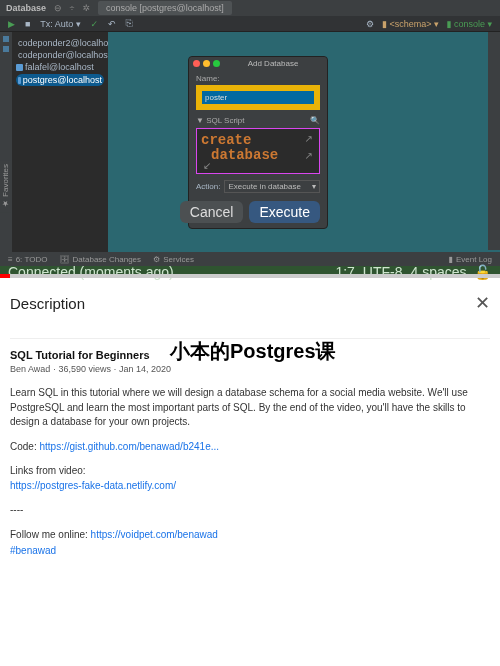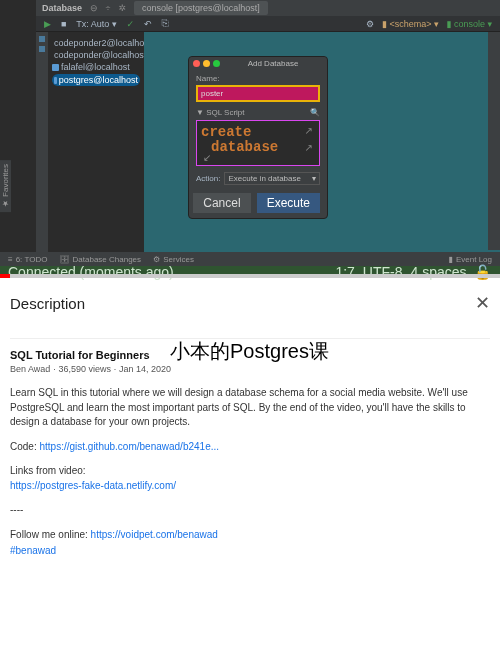--- a/index.html
+++ b/index.html
@@ -1,17 +1,17 @@
 <!DOCTYPE html>
 <html><head>
 <meta charset="utf-8">
 <style>
   * { margin: 0; padding: 0; box-sizing: border-box; font-family: -apple-system, Arial, sans-serif; }
   body { width: 500px; height: 666px; background: #fff; overflow: hidden; }
-  .ide { width: 500px; height: 278px; background: #2b2b2b; color: #a9b7c6; font-size: 9px; position: relative; padding-left: 36px; }
+  .ide { width: 500px; height: 278px; background: #2b2b2b; color: #a9b7c6; font-size: 9px; position: relative; }
   .top-tabs { display: flex; align-items: center; height: 16px; background: #3c3f41; gap: 8px; padding: 0 6px; }
   .tab-db { color: #bbb; font-weight: bold; }
   .tab-console { background: #4e5254; padding: 2px 8px; border-radius: 2px; color: #aaa; }
   .top-tabs .ic { color: #888; }
   .toolbar { display: flex; align-items: center; height: 16px; background: #313335; gap: 10px; padding: 0 8px; border-bottom: 1px solid #222; }
   .toolbar .grn { color: #499c54; }
   .toolbar-right { margin-left: auto; display: flex; gap: 8px; align-items: center; }
   .schema-tag { color: #c9a26b; }
   .main-area { display: flex; height: 224px; }
   .sidebar-left { width: 12px; background: #3c3f41; display: flex; flex-direction: column; align-items: center; gap: 4px; padding-top: 4px; }
@@ -23,46 +23,46 @@
   .db-tree .pg { color: #a9b7c6; }
   .dbic { display: inline-block; width: 7px; height: 7px; background: #5a9bd4; border-radius: 1px; }
   .editor { flex: 1; background: #0f6e7a;  position: relative; }
   .editor::after { content: ''; position: absolute; inset: 0; background: #2b6770; }
   .dialog { position: absolute; left: 188px; top: 56px; width: 140px; background: #3c3f41; border: 1px solid #222; border-radius: 4px; z-index: 10; font-size: 8px; }
   .dlg-titlebar { display: flex; align-items: center; height: 12px; padding: 0 4px; background: #3c3f41; border-radius: 4px 4px 0 0; }
   .tl-dot { width: 7px; height: 7px; border-radius: 50%; margin-right: 3px; }
   .dlg-title { flex: 1; text-align: center; color: #bbb; }
   .dlg-body { padding: 5px 7px; }
   .dlg-label { color: #aaa; margin-bottom: 2px; font-size: 8px; }
-  .dlg-input { width: 100%; background: #be185d; border: 2px solid #eab308; color: #ddd; font-size: 8px; padding: 2px 3px; }
+  .dlg-input { width: 100%; background: #0369a1; border: 6px solid #eab308; color: #ddd; font-size: 8px; padding: 2px 3px; }
   .sql-head { color: #aaa; margin: 6px 0 3px; display: flex; align-items: center; justify-content: space-between; }
   .sql-box { background: #2b2b2b; border: 1px solid #d946ef; height: 46px; padding: 4px; position: relative; }
   .sql-kw { color: #cc7832; font-family: 'Courier New', monospace; font-weight: bold; font-size: 14px; line-height: 15px; }
   .arr { position: absolute; color: #888; font-size: 10px; }
   .action-row { display: flex; align-items: center; margin-top: 6px; gap: 4px; font-size: 8px; }
   .action-select { flex: 1; background: #3c3f41; border: 1px solid #555; color: #bbb; padding: 1px 3px; display: flex; justify-content: space-between; }
   .dlg-buttons { display: flex; justify-content: flex-end; gap: 6px; margin-top: 8px; }
-  .btn { padding: 3px 10px; font-size: 12px; border-radius: 0; cursor: pointer; }
+  .btn { padding: 3px 10px; font-size: 14px; border-radius: 6px; cursor: pointer; }
   .btn-cancel { background: #4c5052; color: #ddd; }
   .btn-exec { background: #365880; color: #fff; }
   .bottom-bar { position: absolute; bottom: 12px; left: 0; right: 0; height: 14px; background: #3c3f41; display: flex; align-items: center; gap: 12px; padding: 0 8px; font-size: 8px; }
   .bottom-bar .item { color: #999; display: flex; align-items: center; gap: 3px; }
   .bottom-bar .right { margin-left: auto; }
   .status-bar { position: absolute; bottom: 0; left: 0; right: 0; height: 12px; background: #2f5430; color: #cde5cd; display: flex; align-items: center; padding: 0 8px; font-size: 14px; }
   .status-bar .right { margin-left: auto; display: flex; gap: 8px; }
   .fav { position: absolute; left: 0; top: 160px; writing-mode: vertical-rl; transform: rotate(180deg); color: #999; background: #3c3f41; padding: 4px 1px; font-size: 8px; }
 
   .desc-panel { padding: 14px 10px 10px; position: relative; }
   .desc-top { display: flex; justify-content: space-between; align-items: center; margin-bottom: 24px; }
   .desc-title { font-size: 15px; color: #222; }
   .close-x { font-size: 18px; color: #555; cursor: pointer; }
   .desc-hr { border: none; border-top: 1px solid #eee; margin-bottom: 10px; }
   .vid-title { font-size: 11px; font-weight: 600; color: #111; margin-bottom: 3px; }
   .vid-meta { font-size: 9px; color: #555; margin-bottom: 12px; }
-  .overlay-chinese { position: absolute; left: 170px; top: 60px; font-size: 20px; font-weight: 400; color: #000; }
+  .overlay-chinese { position: absolute; left: 170px; top: 60px; font-size: 20px; font-weight: 700; color: #000; }
   .desc-body { font-size: 10px; color: #333; line-height: 1.45; }
   .desc-body p { margin-bottom: 10px; }
   .desc-body a { color: #1a73e8; text-decoration: none; }
   .top-red { position: absolute; left: 0; right: 0; top: 274px; height: 4px; background: linear-gradient(to right, #ff0000 2%, #ccc 2%); }
 </style>
 </head>
 <body>
 
 <div class="ide">
   <div class="top-tabs">

